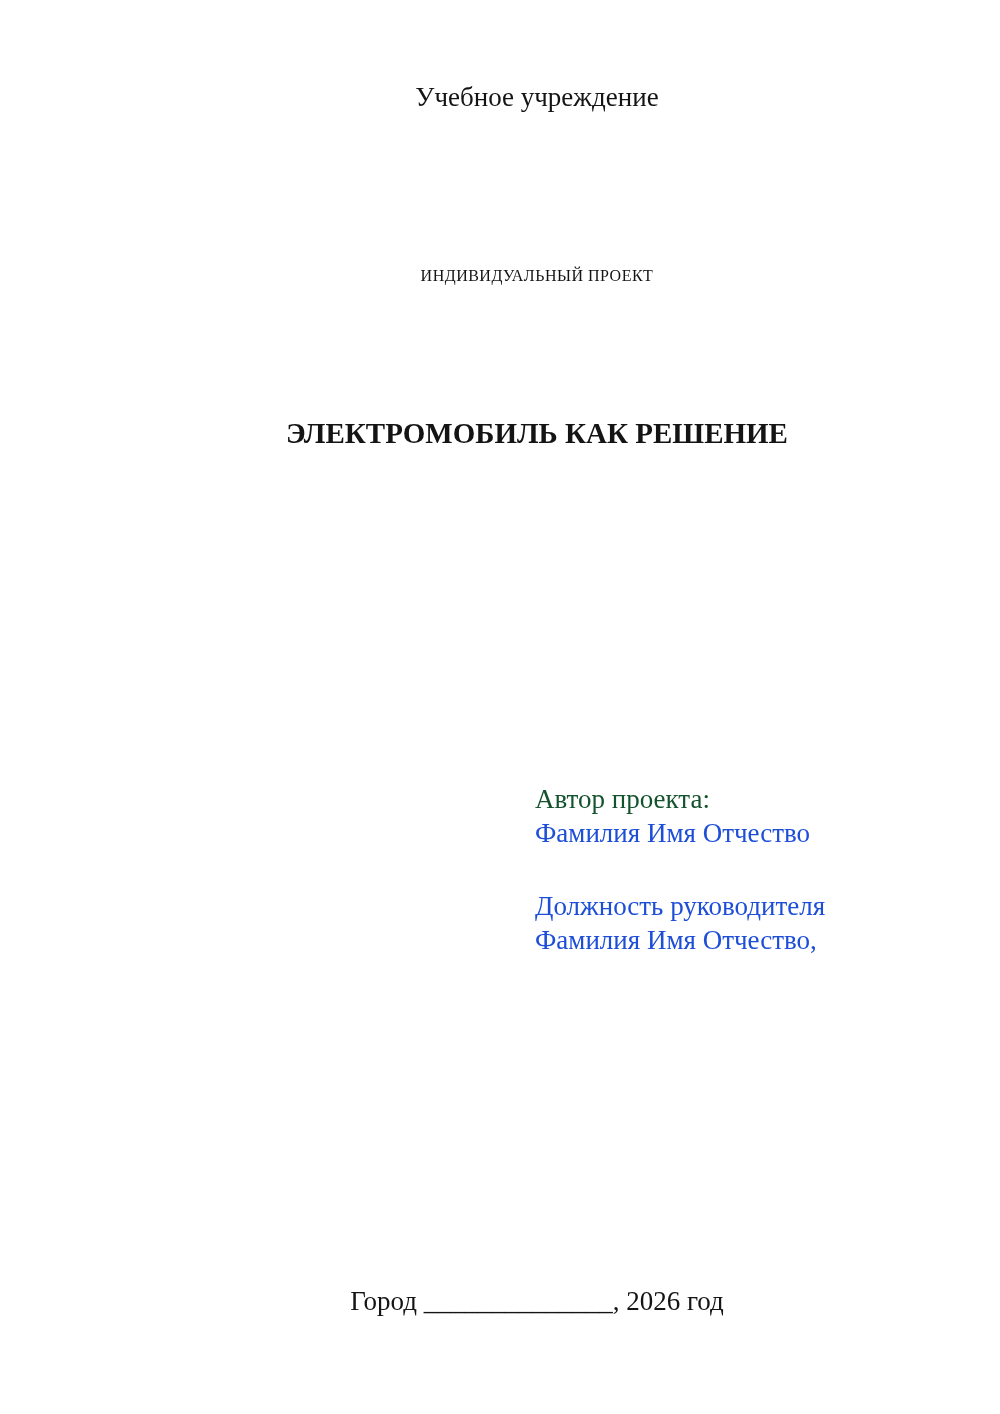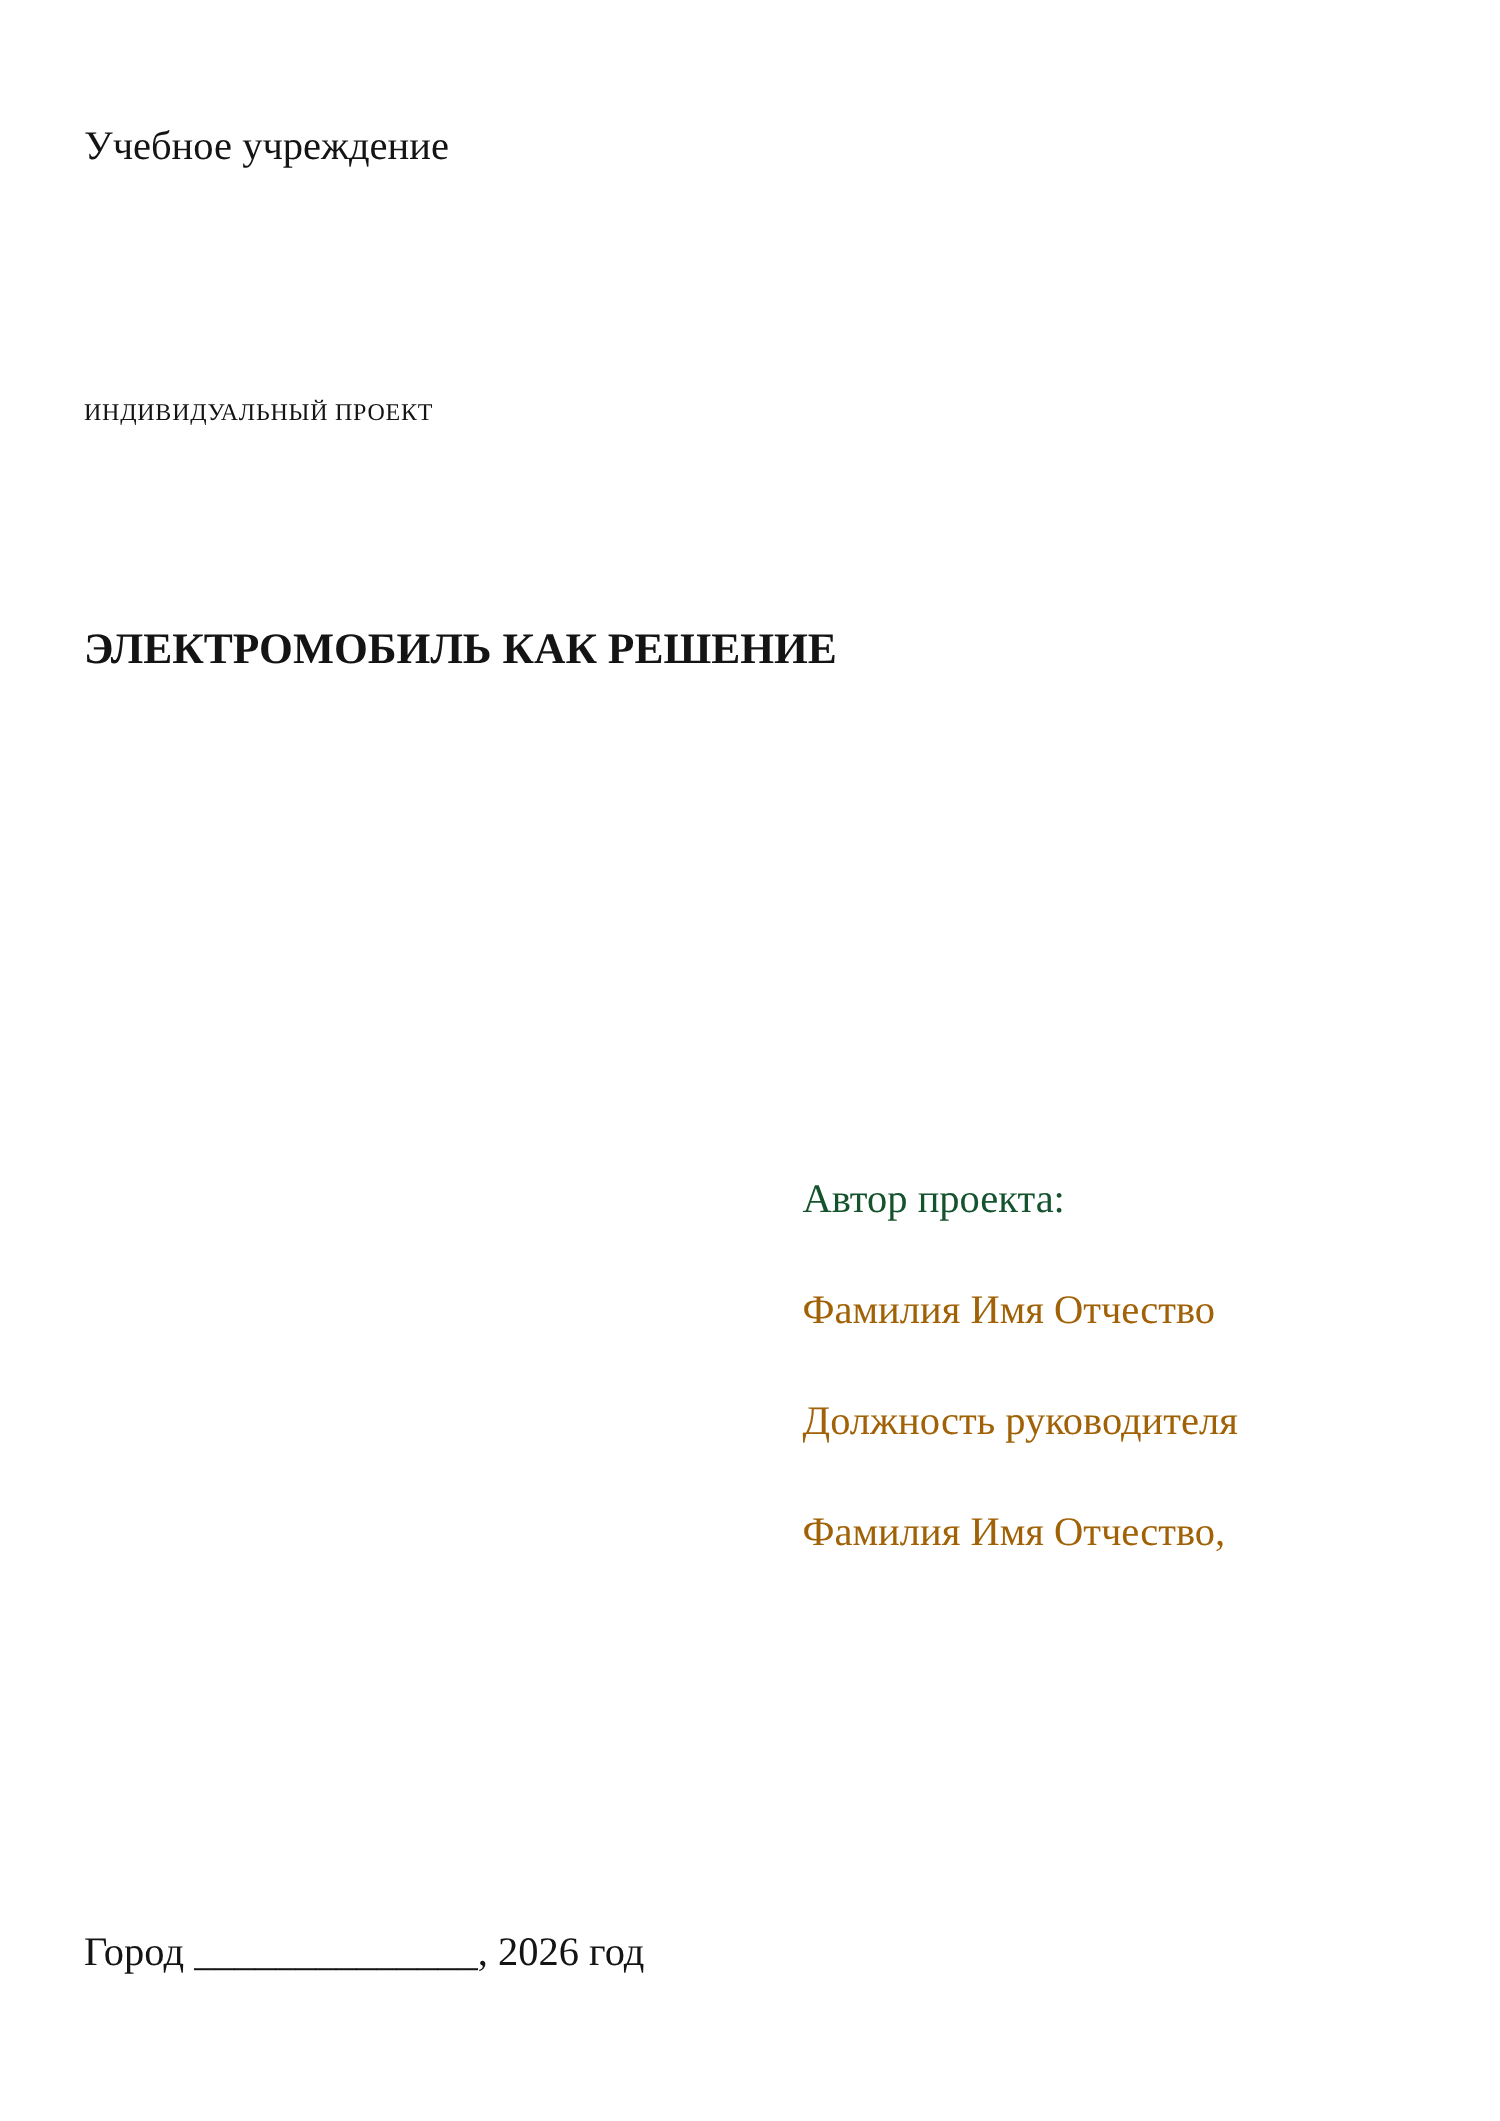--- a/index.html
+++ b/index.html
@@ -16,22 +16,23 @@
     overflow: hidden;
   }
   .page {
     position: absolute;
     inset: 0;
     background: #ffffff;
   }
   
   .center-col {
     position: absolute;
-    left: 56px;
+    left: 73px;
     width: 928px;
+    text-align: center;
   }
   .institution {
     top: 80px;
     font-size: 27px;
     line-height: 34px;
   }
   .project-type {
     top: 259px;
     font-size: 16px;
     line-height: 34px;
@@ -49,22 +50,21 @@
     left: 535px;
     top: 782px;
     font-size: 27px;
     line-height: 34px;
     text-align: left;
   }
   .credits .label {
     color: #14532d;
   }
   .credits .placeholder {
-    color: #a16207;
-    margin-top: 40px;
+    color: #1d4ed8;
   }
   .credits .supervisor-block {
     margin-top: 39px;
   }
   .footer-line {
     top: 1284px;
     font-size: 27px;
     line-height: 34px;
   }
 </style>

